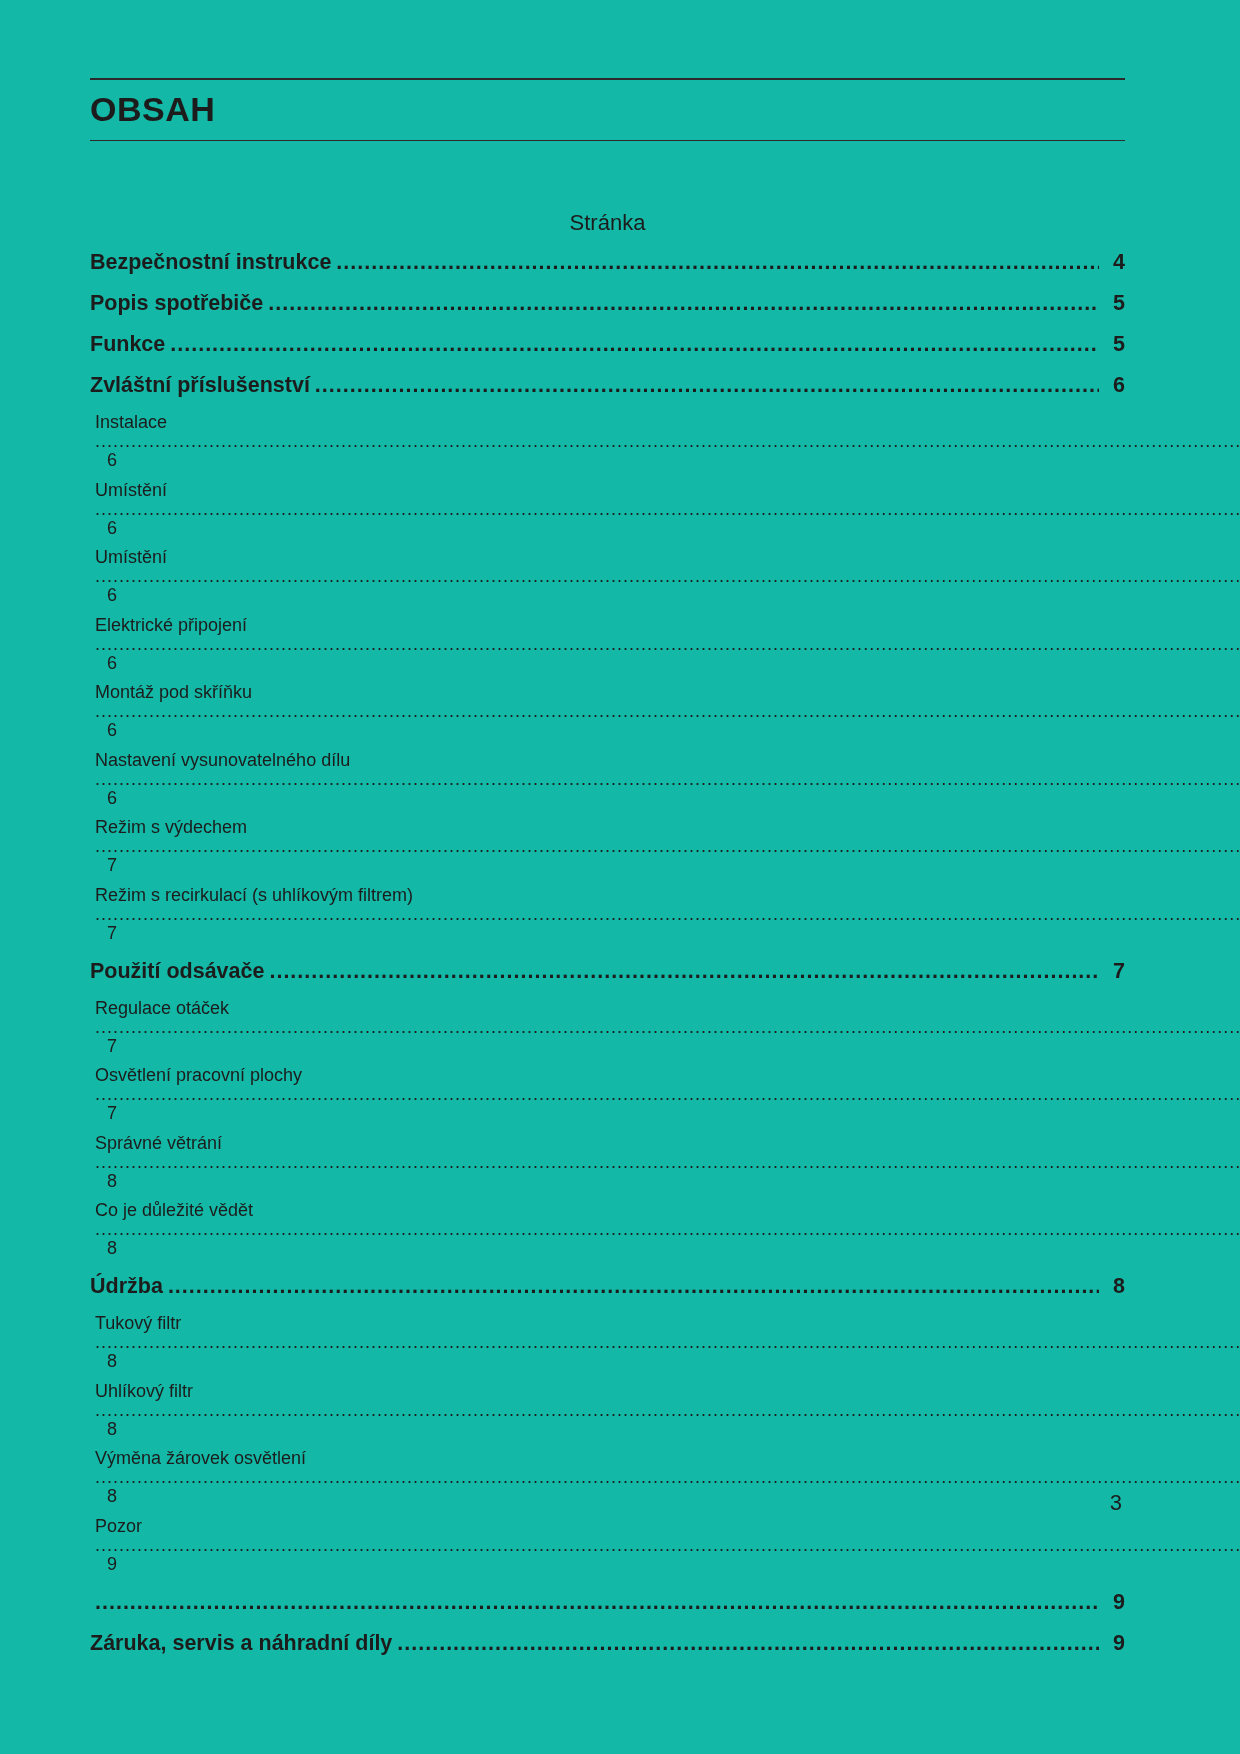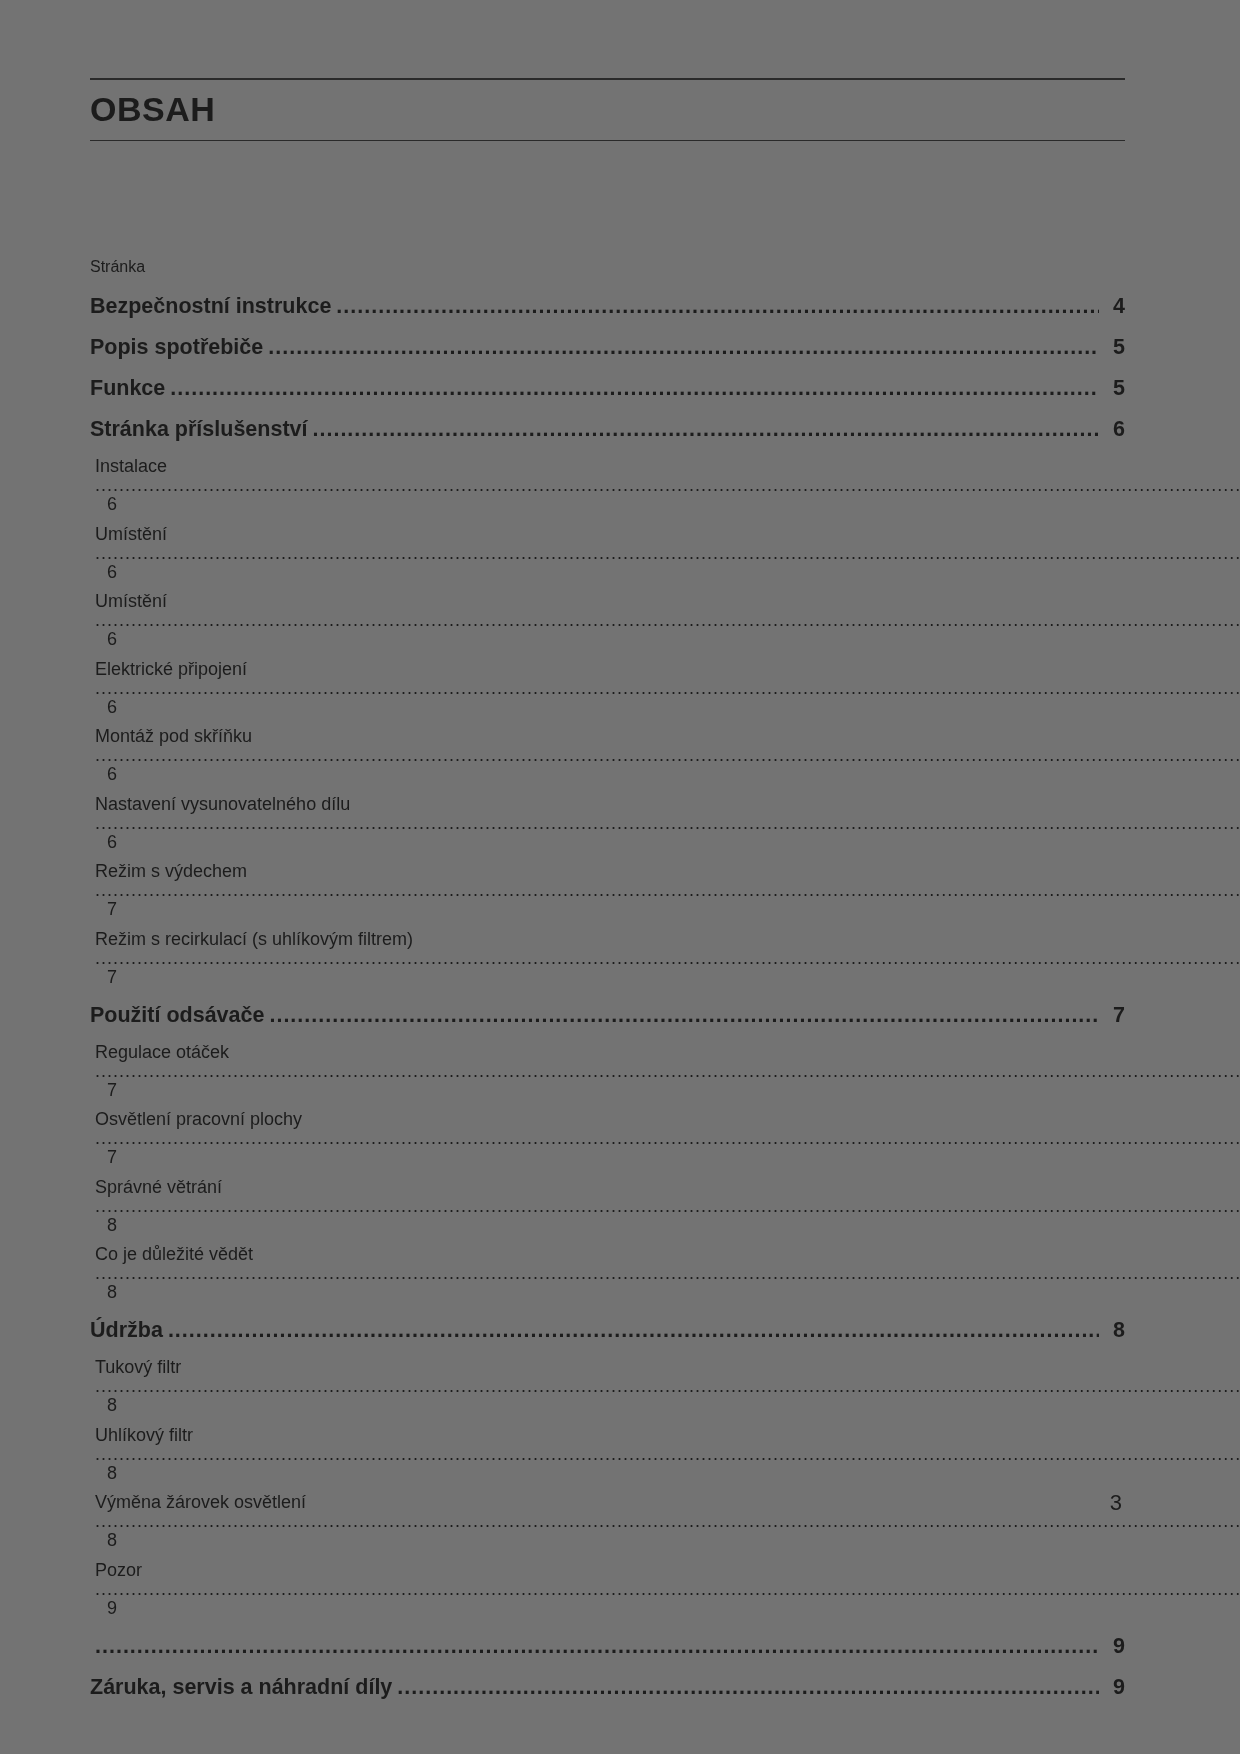--- a/index.html
+++ b/index.html
@@ -5,21 +5,21 @@
   html, body {
     margin: 0;
     padding: 0;
     background: #e8e8e8;
   }
   .page {
     position: relative;
     width: 1240px;
     height: 1754px;
     margin: 0 auto;
-    background: #737373;
+    background: #14b8a6;
     font-family: "Liberation Sans", sans-serif;
     color: #1c1c1c;
     box-sizing: border-box;
     padding: 78px 115px 0 90px;
     overflow: hidden;
   }
   .rule {
     border: none;
     border-top: 2px solid #2a2a2a;
     margin: 0;
@@ -28,23 +28,23 @@
     border-top-width: 1.5px;
   }
   .page-title {
     font-size: 34px;
     font-weight: bold;
     letter-spacing: 0.5px;
     margin: 10px 0 12px 0;
     line-height: 38px;
   }
   .stranka-label {
-    text-align: left;
-    font-size: 16px;
-    margin-top: 116px;
+    text-align: center;
+    font-size: 22px;
+    margin-top: 72px;
     margin-bottom: 14px;
     line-height: 20px;
   }
   .toc-list {
     margin-top: 16px;
   }
   .toc-row {
     display: flex;
     align-items: baseline;
   }
@@ -116,21 +116,21 @@
     <span class="toc-page">5</span>
   </div>
 
   <div class="toc-row section">
     <span class="toc-title">Funkce</span>
     <span class="toc-dots"></span>
     <span class="toc-page">5</span>
   </div>
 
   <div class="toc-row section">
-    <span class="toc-title">Stránka příslušenství</span>
+    <span class="toc-title">Zvláštní příslušenství</span>
     <span class="toc-dots"></span>
     <span class="toc-page">6</span>
   </div>
 
   <div class="toc-row sub">
     <span class="toc-title">Instalace</span>
     <span class="toc-dots"></span>
     <span class="toc-page">6</span>
   </div>
 

